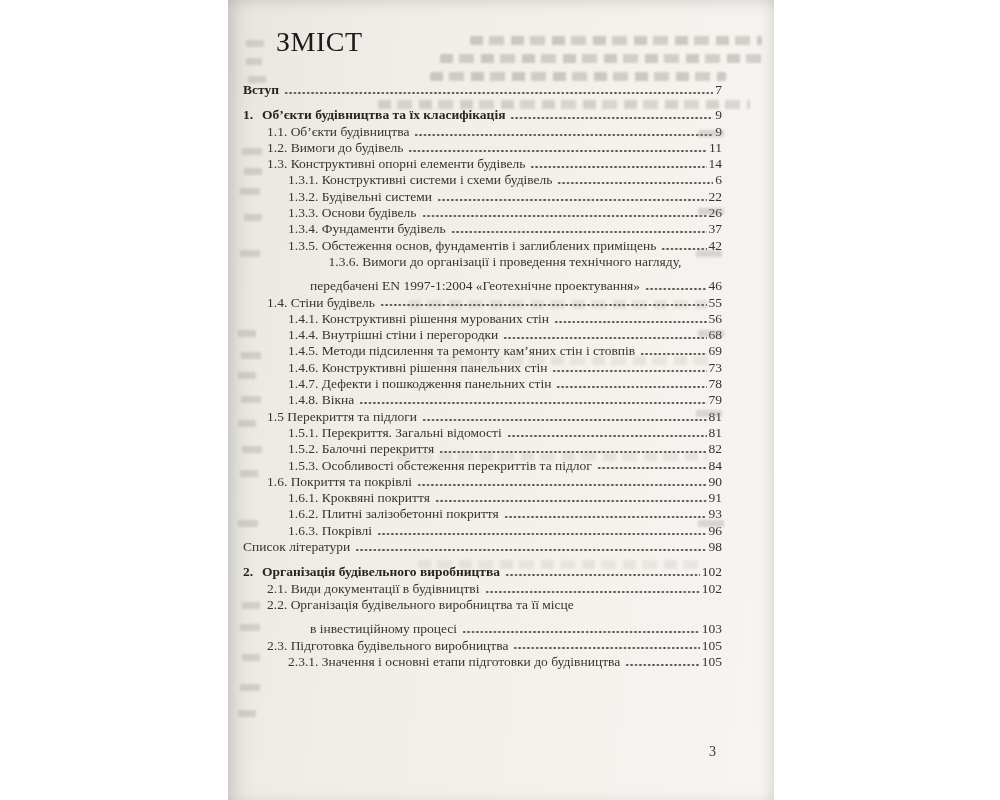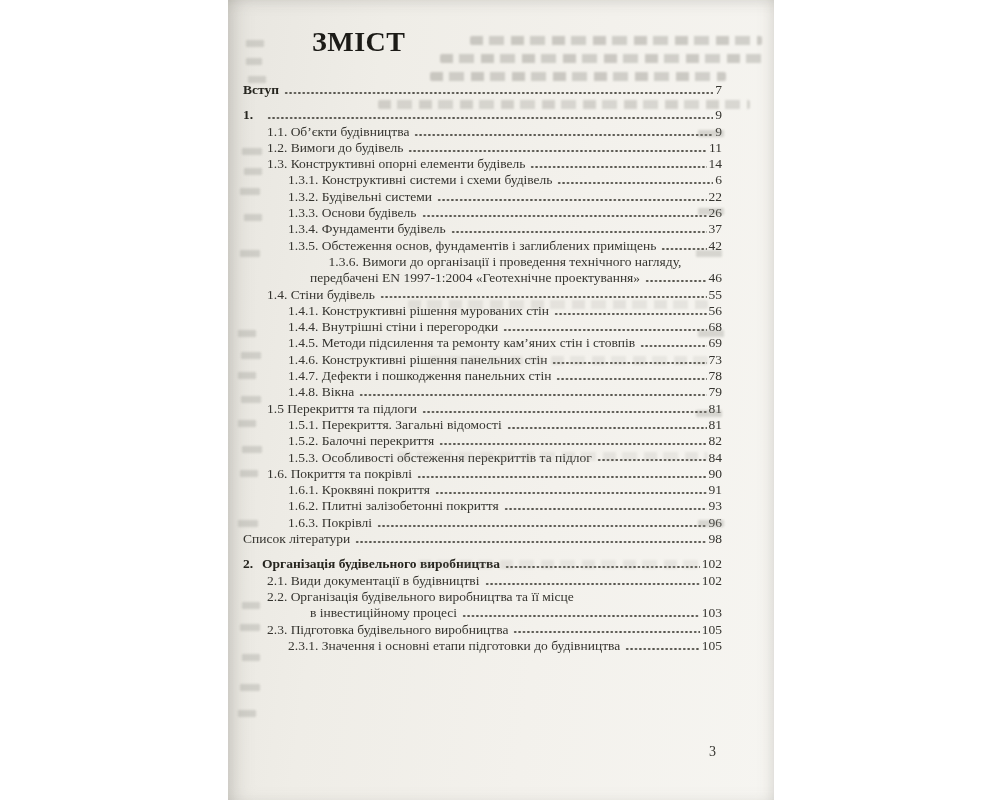--- a/index.html
+++ b/index.html
@@ -12,21 +12,21 @@
   .page{
     position:absolute;left:228px;top:0;width:546px;height:800px;
     background:linear-gradient(97deg,#e8e6e0 0%,#efede7 25%,#f3f1ec 60%,#f6f5f1 100%);
     box-shadow:
       inset 14px 0 22px -12px rgba(110,108,100,.38),
       inset -12px 0 16px -12px rgba(140,138,128,.32),
       inset 0 10px 18px -12px rgba(130,128,120,.22);
   }
   .title{
     position:absolute;left:48px;top:28px;line-height:1;
-    font-size:28px;font-weight:700;letter-spacing:.5px;color:#1c1b17;margin-left:36px;
+    font-size:28px;font-weight:400;letter-spacing:.5px;color:#1c1b17;
   }
   .folio{
     position:absolute;top:744px;right:58px;
     font-size:14px;color:#35342f;
   }
   
   .toc{
     position:absolute;left:15px;top:82px;width:479px;
     font-size:13.5px;color:#35342f;
   }
@@ -36,21 +36,21 @@
   .dots{
     flex:1 1 10px;align-self:stretch;margin:0 2px 0 5px;
     background-image:radial-gradient(circle,#54524b 1px,rgba(0,0,0,0) 1.15px);
     background-size:4.4px 4.4px;background-repeat:repeat-x;
     background-position:left calc(100% - 3px);
   }
   .pg{flex:0 0 auto;}
   .bold .txt,.bold .num{font-weight:700;color:#26251f;}
   .lvl1 .line1{padding-left:24px;}
   .lvl2 .line1{padding-left:45px;justify-content:center;}
-  .line2{padding-left:67px;}
+  .line2{padding-left:67px;margin-top:8px;}
   .gap{margin-top:9px;}
   
   .ghost-line{
     position:absolute;height:9px;border-radius:2px;filter:blur(1.3px);
     background:repeating-linear-gradient(90deg,
       rgba(142,140,132,.40) 0 13px, rgba(142,140,132,0) 13px 19px,
       rgba(142,140,132,.34) 19px 34px, rgba(142,140,132,0) 34px 41px);
   }
   .ghost-blob{
     position:absolute;height:7px;border-radius:1px;filter:blur(1px);
@@ -68,20 +68,21 @@
 
       <span class="txt">Вступ</span>
       <span class="dots"></span>
       <span class="pg">7</span>
     </div>
 
   </div>
       <div class="row lvl0 bold gap">
     <div class="line line1">
       <span class="num">1.</span>
+      <span class="txt">Об’єкти будівництва та їх класифікація</span>
       <span class="dots"></span>
       <span class="pg">9</span>
     </div>
 
   </div>
       <div class="row lvl1">
     <div class="line line1">
 
       <span class="txt">1.1. Об’єкти будівництва</span>
       <span class="dots"></span>

